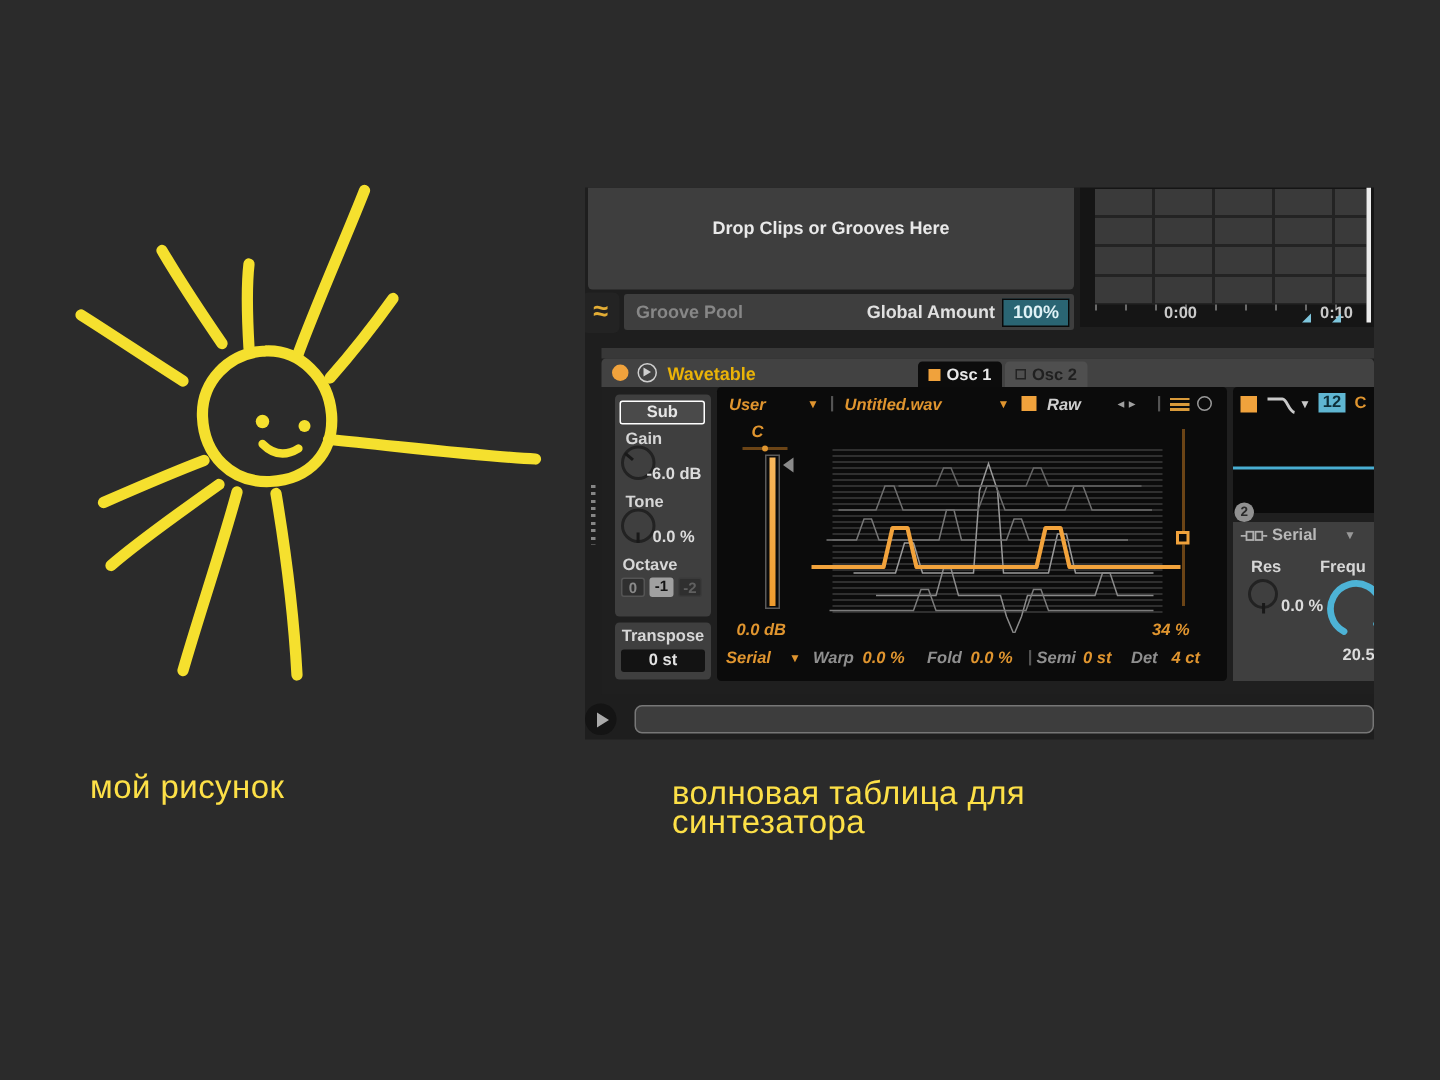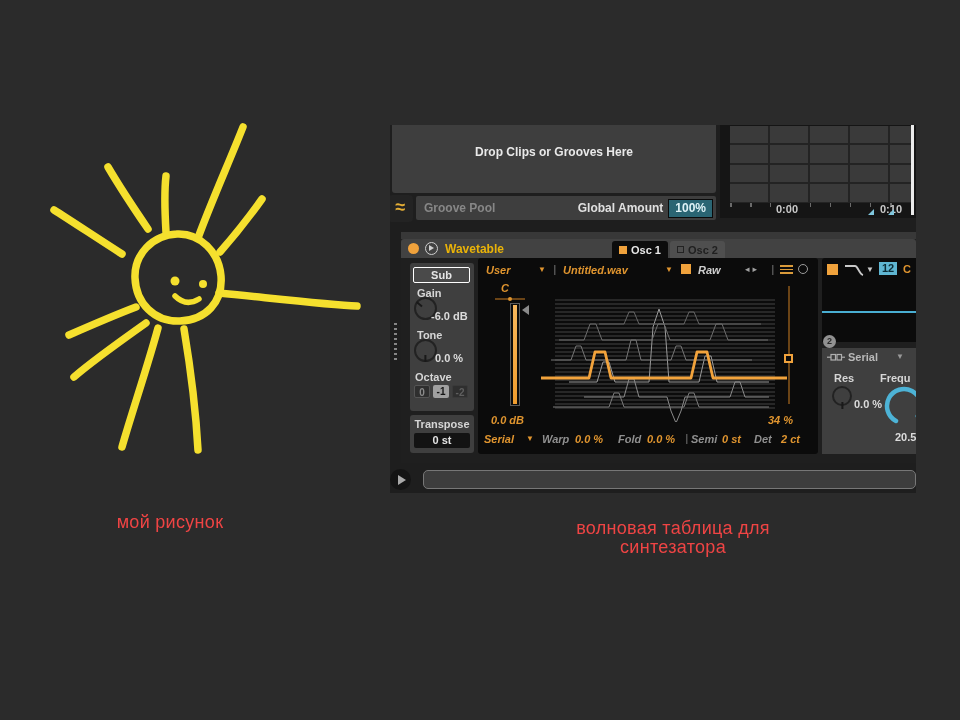--- a/index.html
+++ b/index.html
@@ -8,21 +8,21 @@
     position:relative; width:960px; height:720px; overflow:hidden;
     background:#2b2b2b;
     font-family:"Liberation Sans","DejaVu Sans",sans-serif;
   }
   .abs { position:absolute; }
 
   
   #sun-svg { position:absolute; left:30px; top:100px; }
 
   
-  .caption { position:absolute; color:#ef4444; font-size:18px; text-align:center; letter-spacing:.3px; }
+  .caption { position:absolute; color:#fde047; font-size:22px; letter-spacing:.3px; }
   #caption-left  { left:60px;  top:512px; width:220px; }
   #caption-right { left:448px; top:519px; width:450px; line-height:19px; }
 
   
   #ableton { position:absolute; left:390px; top:125px; width:526px; height:368px; background:#1e1e1e; overflow:hidden; font-weight:bold; }
 
   
   #drop-panel { left:2px; top:0; width:324px; height:68px; background:#3e3e3e; border-radius:0 0 3px 3px; text-align:center; padding-top:20px; font-size:12px; color:#e9e9e9; }
 
   
@@ -303,21 +303,21 @@
       <span id="osc-mode" class="orow org">Serial</span>
       <span id="osc-mode-caret" class="orow org caret">▼</span>
       <span id="warp-l" class="orow gry">Warp</span>
       <span id="warp-v" class="orow org">0.0 %</span>
       <span id="fold-l" class="orow gry">Fold</span>
       <span id="fold-v" class="orow org">0.0 %</span>
       <span id="osc-div3" class="orow dim">|</span>
       <span id="semi-l" class="orow gry">Semi</span>
       <span id="semi-v" class="orow org">0 st</span>
       <span id="det-l" class="orow gry">Det</span>
-      <span id="det-v" class="orow org">2 ct</span>
+      <span id="det-v" class="orow org">4 ct</span>
     </div>
 
     <div id="filter-panel" class="abs">
       <div id="f-black" class="abs">
         <span id="f-sq" class="abs"></span>
         <svg id="f-lp" class="abs" width="20" height="13">
           <path d="M1,3 H11 C14,3 15,11 19,12" fill="none" stroke="#c9c9c9" stroke-width="2"></path>
         </svg>
         <span id="f-caret" class="orow caret abs">▼</span>
         <span id="f-slope" class="abs">12</span>

